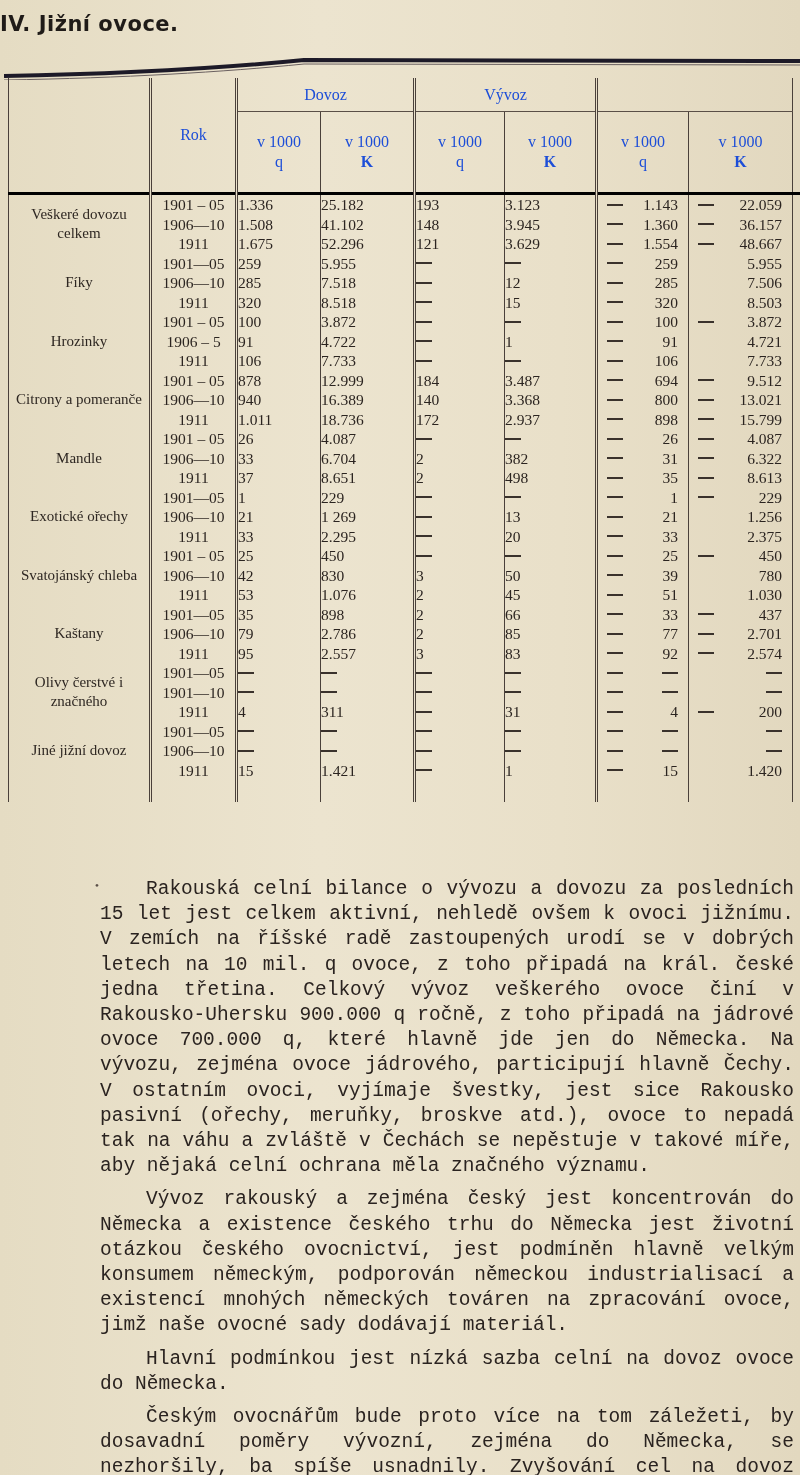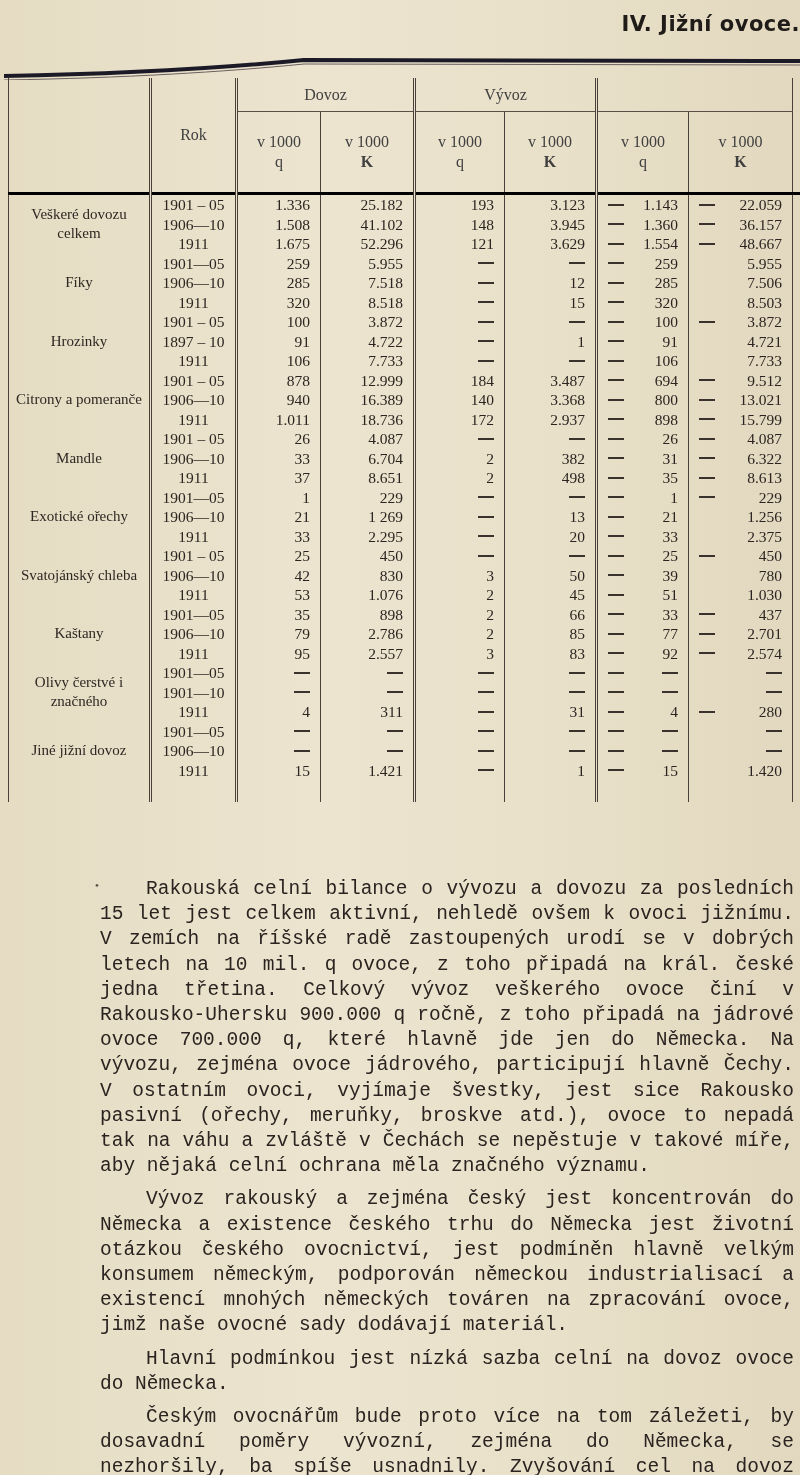--- a/index.html
+++ b/index.html
@@ -6,47 +6,47 @@
   body {
     width: 800px; height: 1475px; overflow: hidden;
     background: #e8dfc8;
     background-image: linear-gradient(90deg, #e5dcc3 0%, #ece4cf 40%, #e9e0c9 70%, #e2d8bf 100%);
     color: #2b2420;
     font-family: "DejaVu Serif", "Liberation Serif", serif;
     position: relative;
   }
   .title {
     position: absolute; left: 0; width: 800px; top: 12px;
-    text-align: right; font-family: "DejaVu Sans", "Liberation Sans", sans-serif;
+    text-align: left; font-family: "DejaVu Sans", "Liberation Sans", sans-serif;
     font-weight: bold; font-size: 21px; letter-spacing: 0.5px; color: #1f1b18;
   }
   .rule-top {
     position: absolute; left: 4px; top: 58px; width: 796px; height: 22px;
   }
   table.data {
     position: absolute; left: 8px; top: 78px; width: 792px;
     border-collapse: collapse; table-layout: fixed;
     font-family: "Liberation Serif", "DejaVu Serif", serif;
     font-size: 15.5px; line-height: 19.5px;
   }
   table.data th, table.data td { padding: 0; vertical-align: middle; }
   table.data thead th {
-    font-weight: normal; color: #404040; text-align: center;
+    font-weight: normal; color: #1d4ed8; text-align: center;
     font-size: 16px;
   }
   .h-top th { height: 33px; }
   .h-sub th { height: 80px; line-height: 20px; }
   .vl { border-left: 1px solid #4a403a; }
   .vl2 { border-left: 3px double #4a403a; }
   .hb { border-bottom: 1.5px solid #5a4f47; }
   .hthick { border-bottom: 3px solid #000000; }
   .group-label { text-align: center; font-size: 15px; line-height: 19px; padding: 0 2px; color: #2e2722; }
   td.years { text-align: center; }
-  td.num { text-align: right; padding-right: 10px !important; }
-  td.bal { position: relative; text-align: right; padding-right: 10px !important; }
+  td.num { padding-right: 10px !important; }
+  td.bal { position: relative; text-align: center; padding-right: 10px !important; }
   .cellstack div { height: 19.5px; }
   .dash { display: inline-block; width: 16px; border-top: 2px solid #3a322c; vertical-align: middle; margin-top: -3px; }
   .balwrap { display: flex; justify-content: space-between; align-items: center; padding-left: 8px; }
   .balwrap .sign { width: 18px; }
   .group-row td { padding-top: 2px; padding-bottom: 1px; }
   .k-bold { font-weight: bold; }
   .text {
     position: absolute; left: 100px; width: 694px; top: 877px;
     font-family: Liberation Mono, monospace;
     font-size: 19.5px; line-height: 25.2px; color: #2a2320;
@@ -227,21 +227,21 @@
             <span class="sign"></span>
             <span><span>8.503</span></span>
           </div>
         </td>
         <td class="vl"></td>
       </tr>
       <tr class="group-row">
         <td class="vl group-label">Hrozinky</td>
         <td class="vl2 years cellstack">
           <div><span>1901 – 05</span></div>
-          <div><span>1897 – 10</span></div>
+          <div><span>1906 – 5</span></div>
           <div><span>1911</span></div>
         </td>
         <td class="vl2 num cellstack">
           <div><span>100</span></div>
           <div><span>91</span></div>
           <div><span>106</span></div>
         </td>
         <td class="vl num cellstack">
           <div><span>3.872</span></div>
           <div><span>4.722</span></div>
@@ -617,21 +617,21 @@
           <div class="balwrap">
             <span class="sign"></span>
             <span><span class="dash"></span></span>
           </div>
           <div class="balwrap">
             <span class="sign"></span>
             <span><span class="dash"></span></span>
           </div>
           <div class="balwrap">
             <span class="sign"><span class="dash"></span></span>
-            <span><span>280</span></span>
+            <span><span>200</span></span>
           </div>
         </td>
         <td class="vl"></td>
       </tr>
       <tr class="group-row">
         <td class="vl group-label">Jiné jižní dovoz</td>
         <td class="vl2 years cellstack">
           <div><span>1901—05</span></div>
           <div><span>1906—10</span></div>
           <div><span>1911</span></div>

